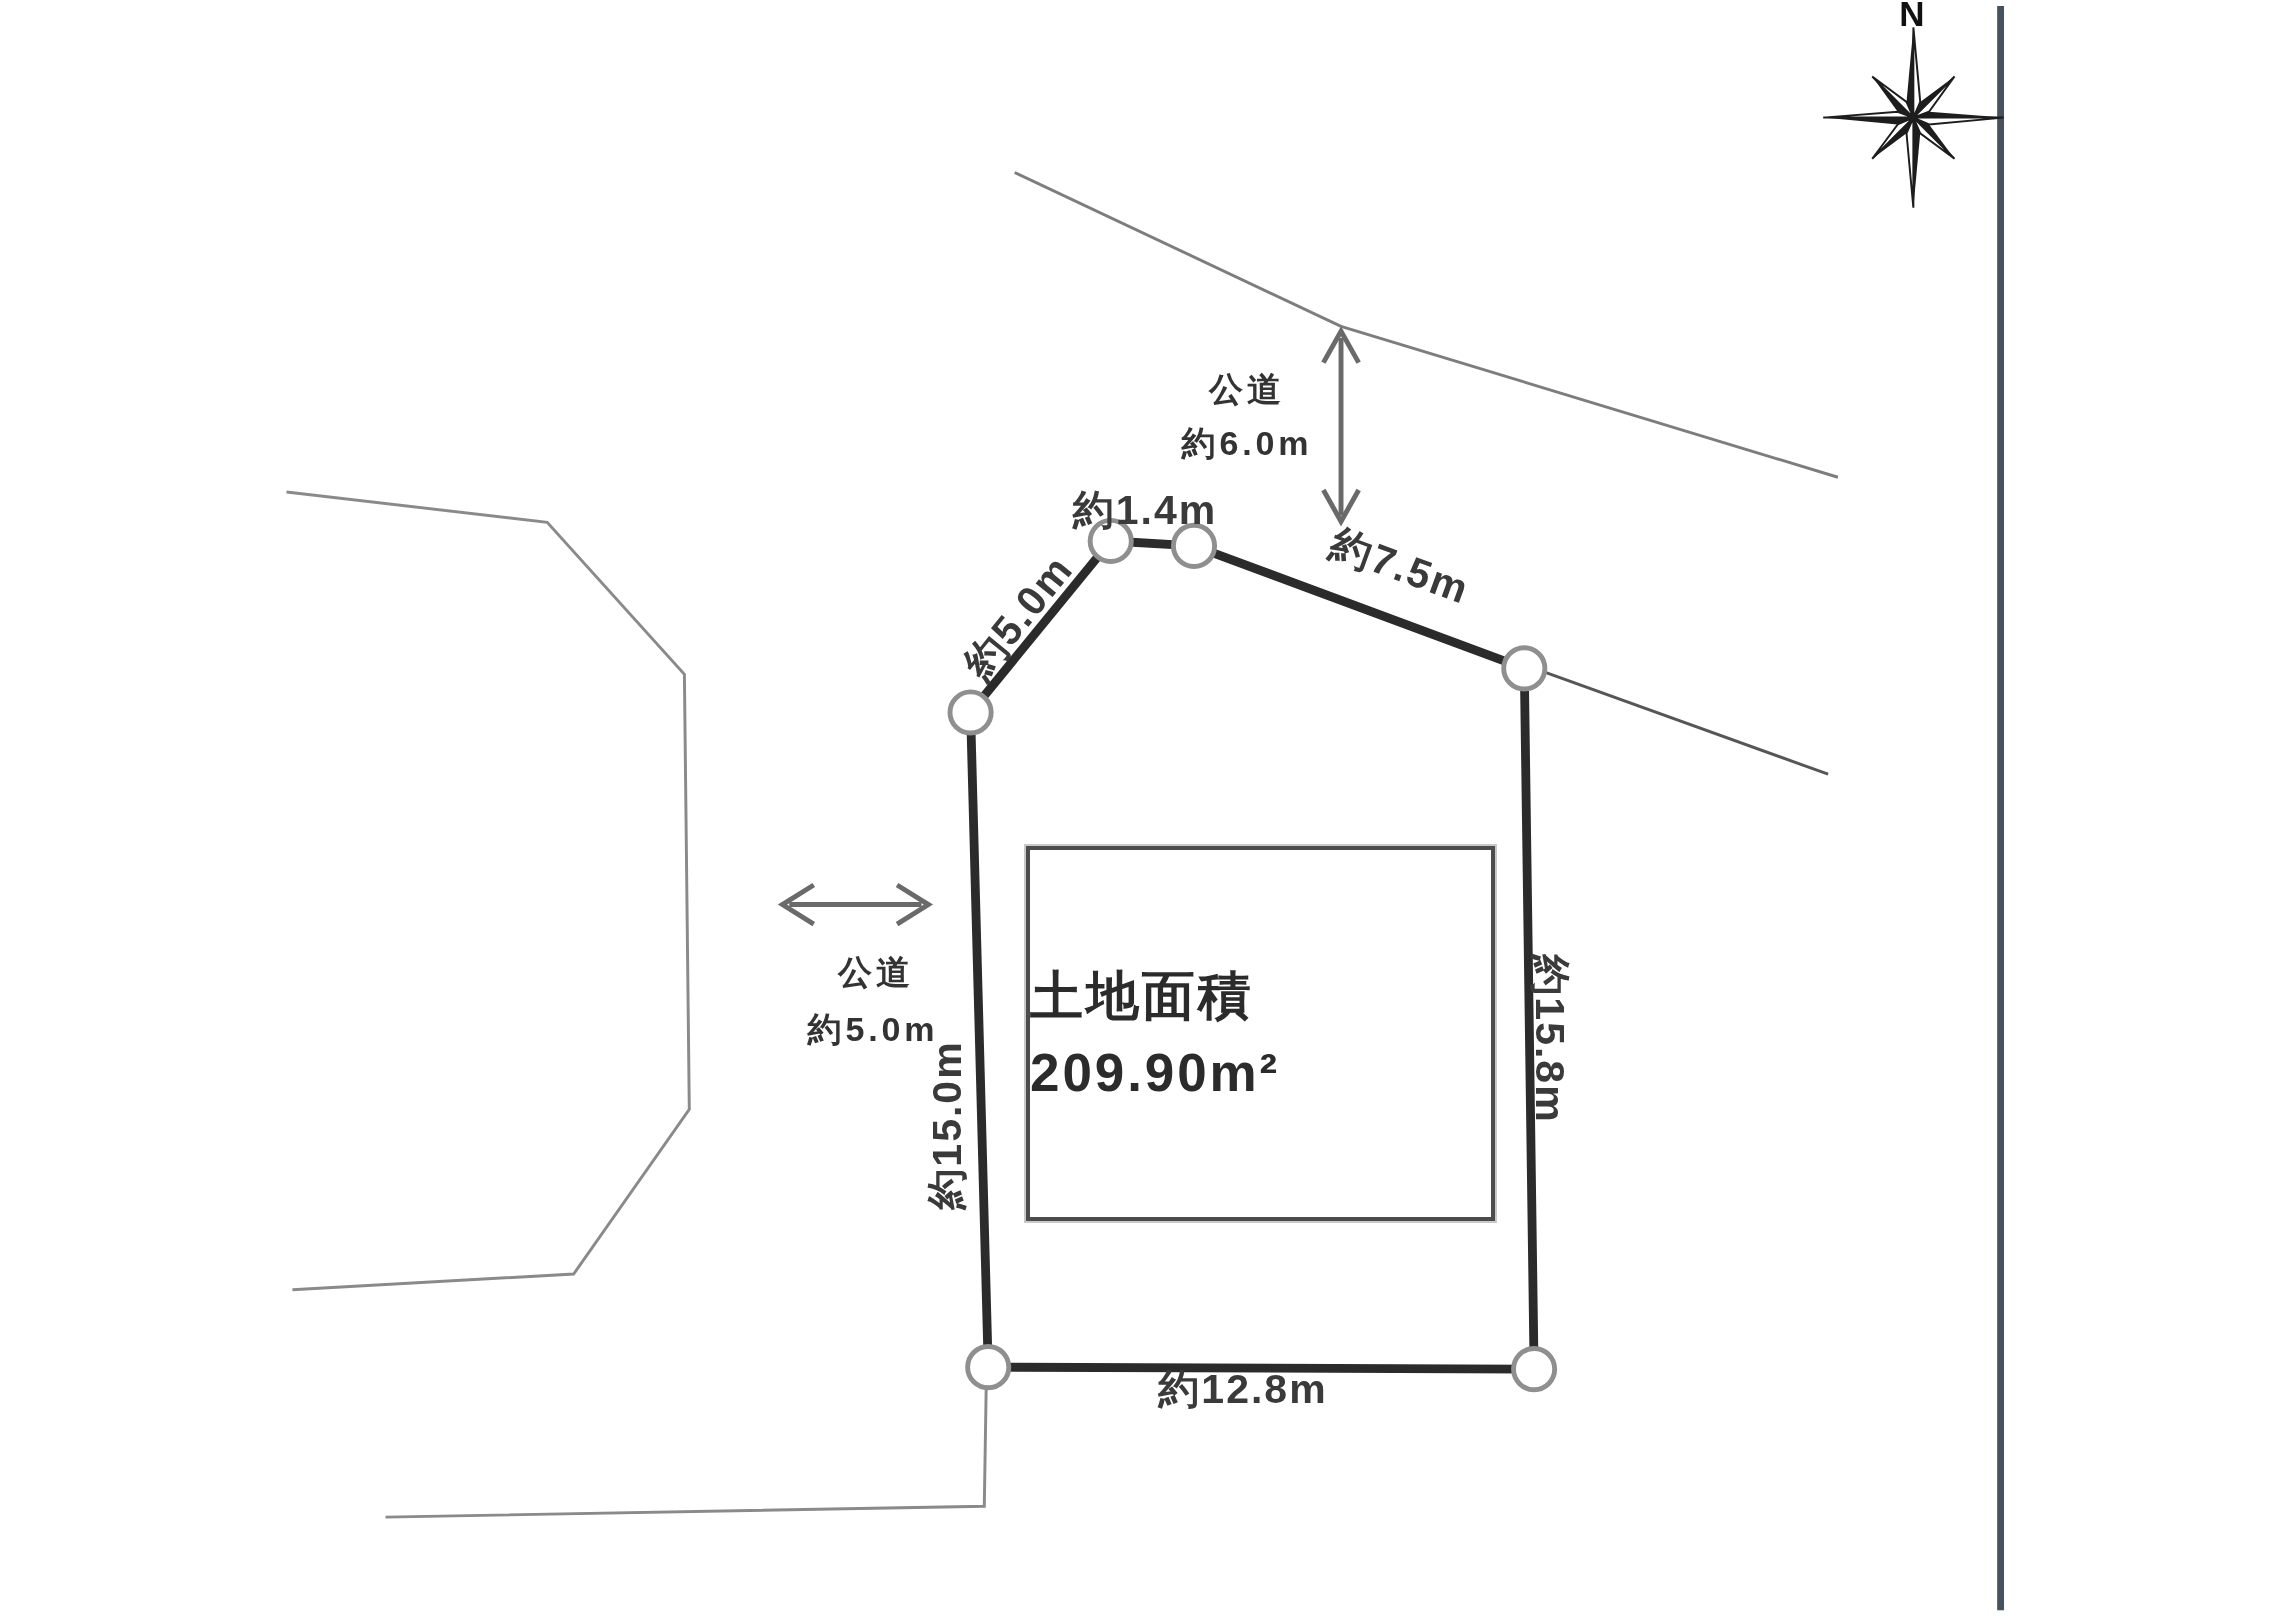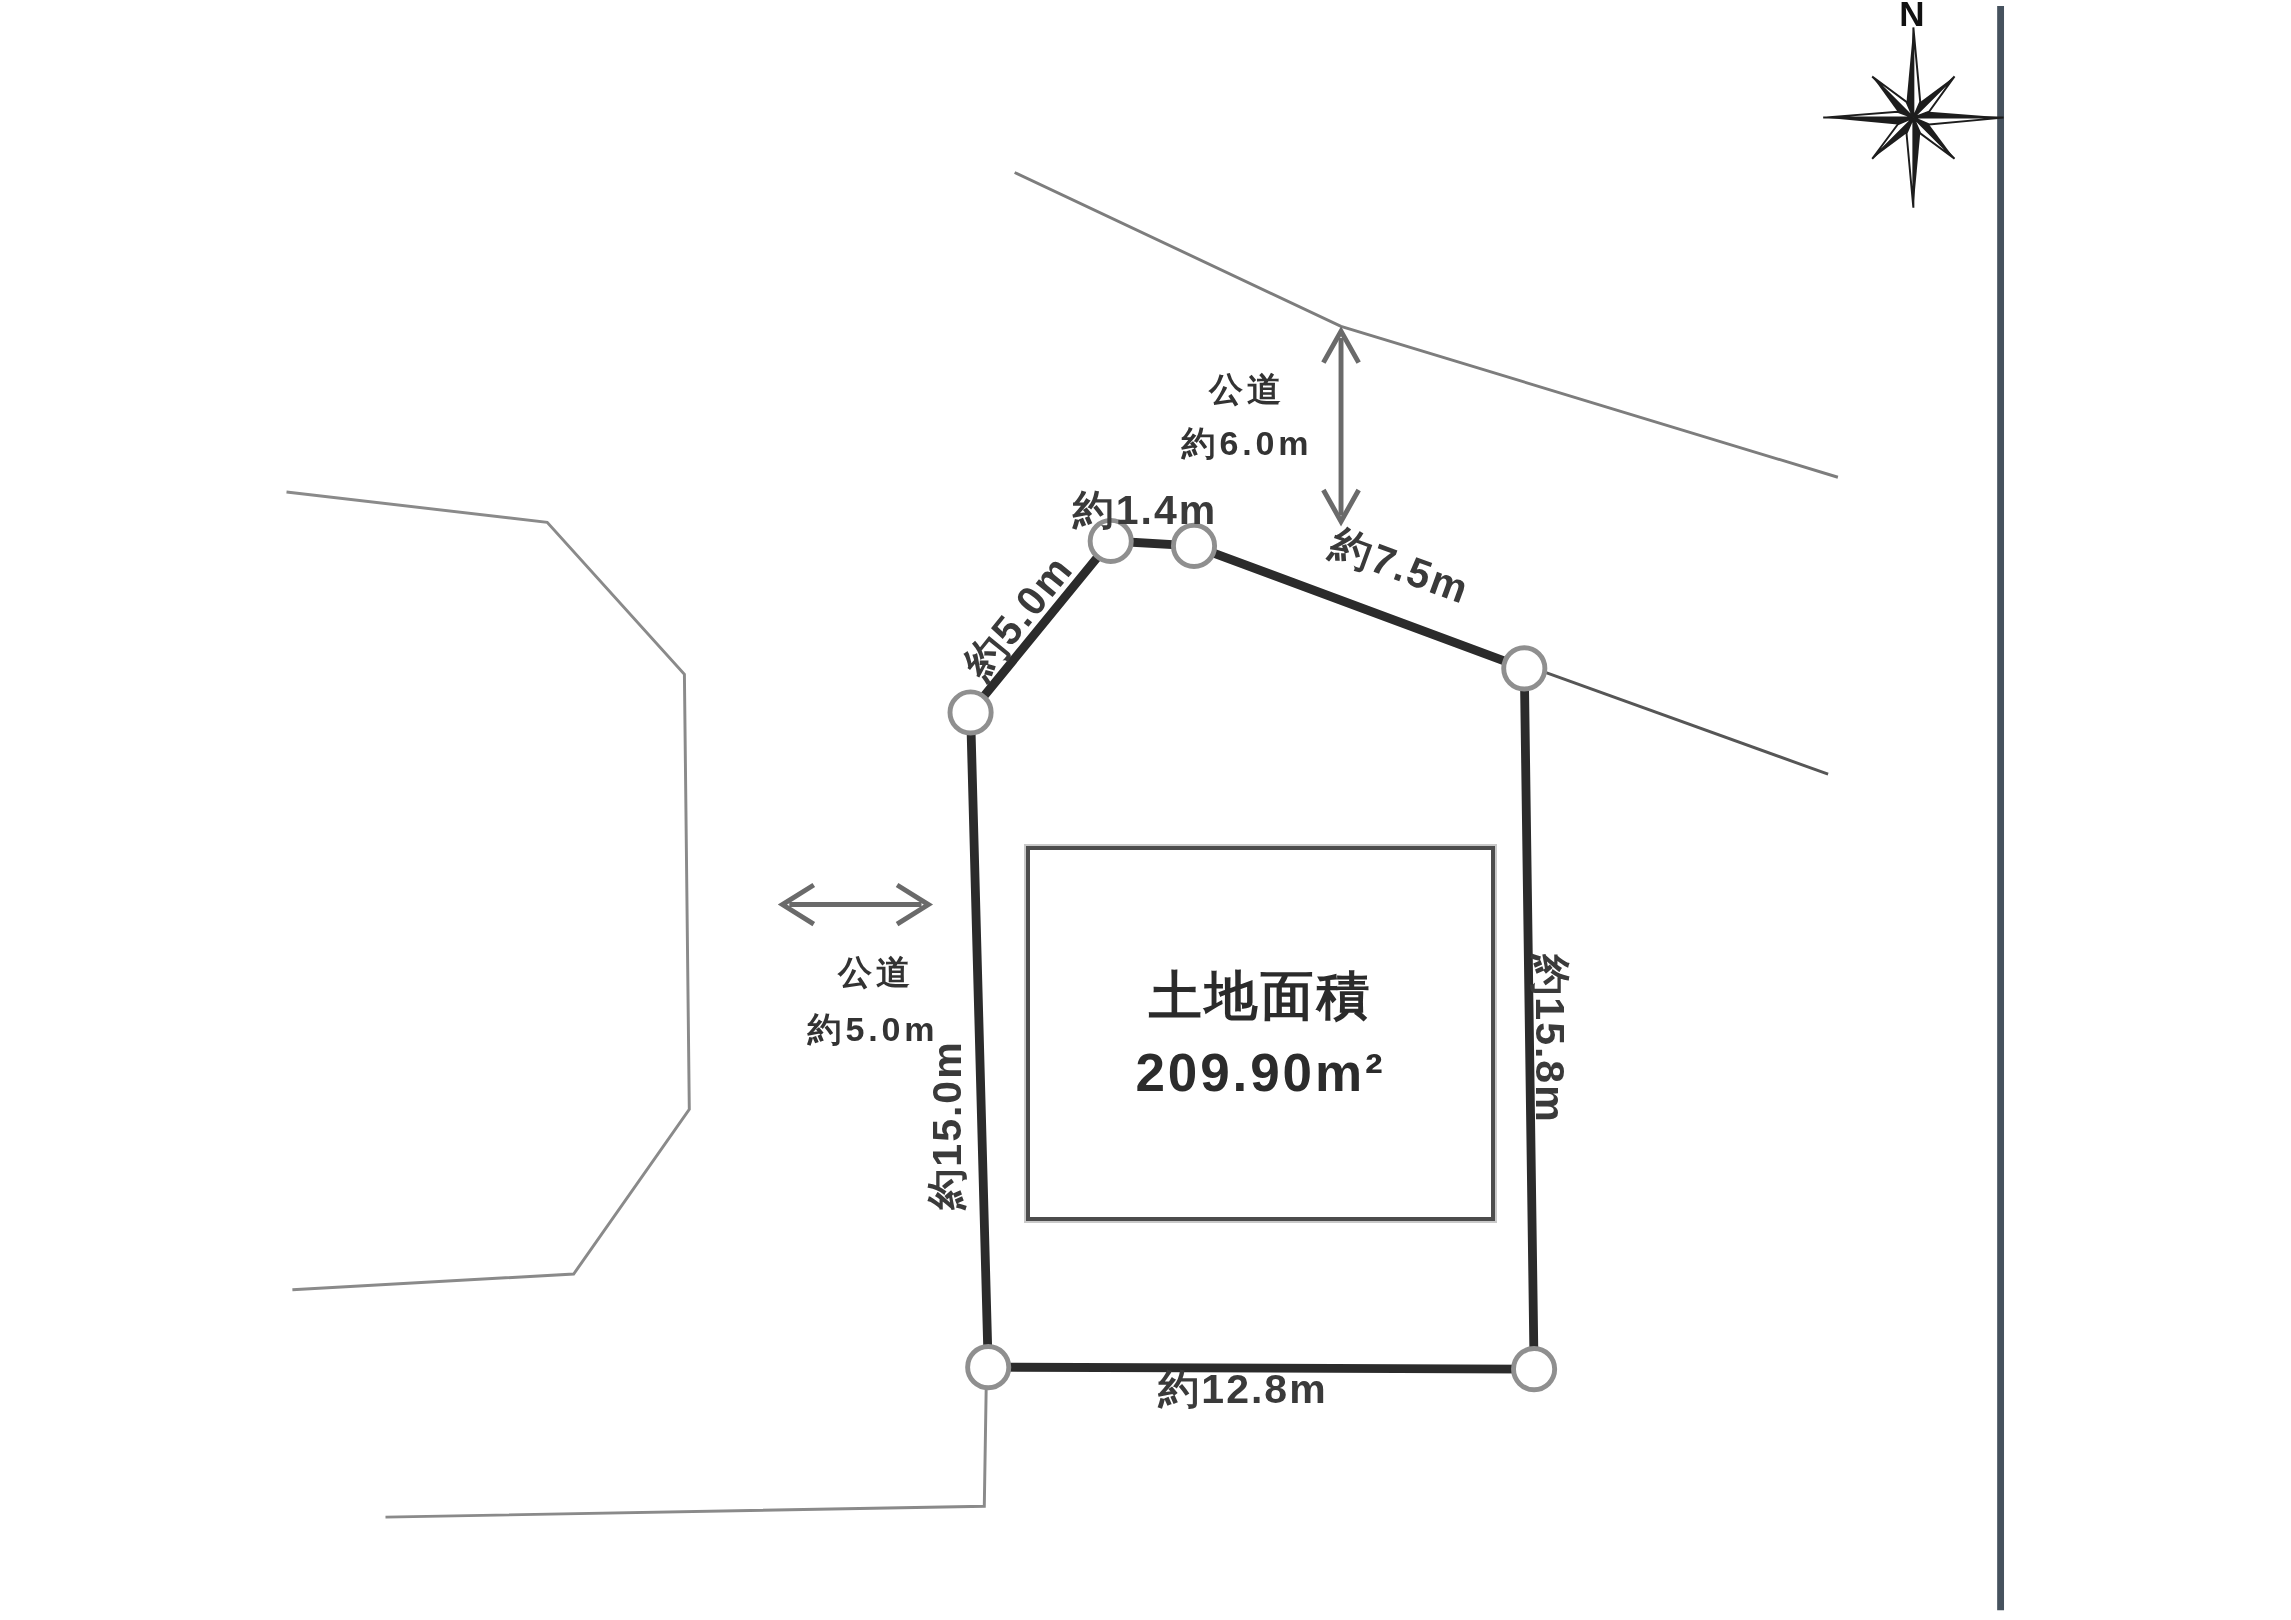--- a/index.html
+++ b/index.html
@@ -41,21 +41,21 @@
   .info-box {
     position: absolute;
     left: 1026px; top: 846px;
     width: 461px; height: 367px;
     border: 4.9px solid #4c4c4c;
     box-shadow: 0 0 0 2px #c9c9c9;
     background: #ffffff;
     display: flex;
     flex-direction: column;
     justify-content: center;
-    align-items: center;
+    align-items: flex-start;
     text-align: center;
   }
   .info-box .line {
     font-size: 53px;
     font-weight: 700;
     color: #2b2b2b;
     line-height: 77px;
     letter-spacing: 2.9px;
     white-space: nowrap;
   }

